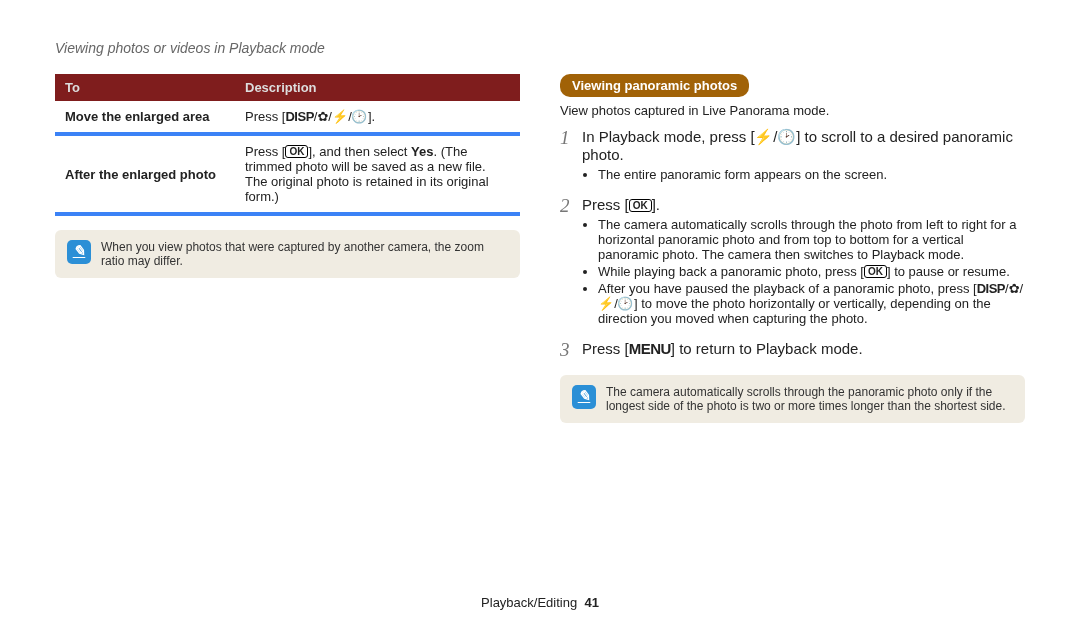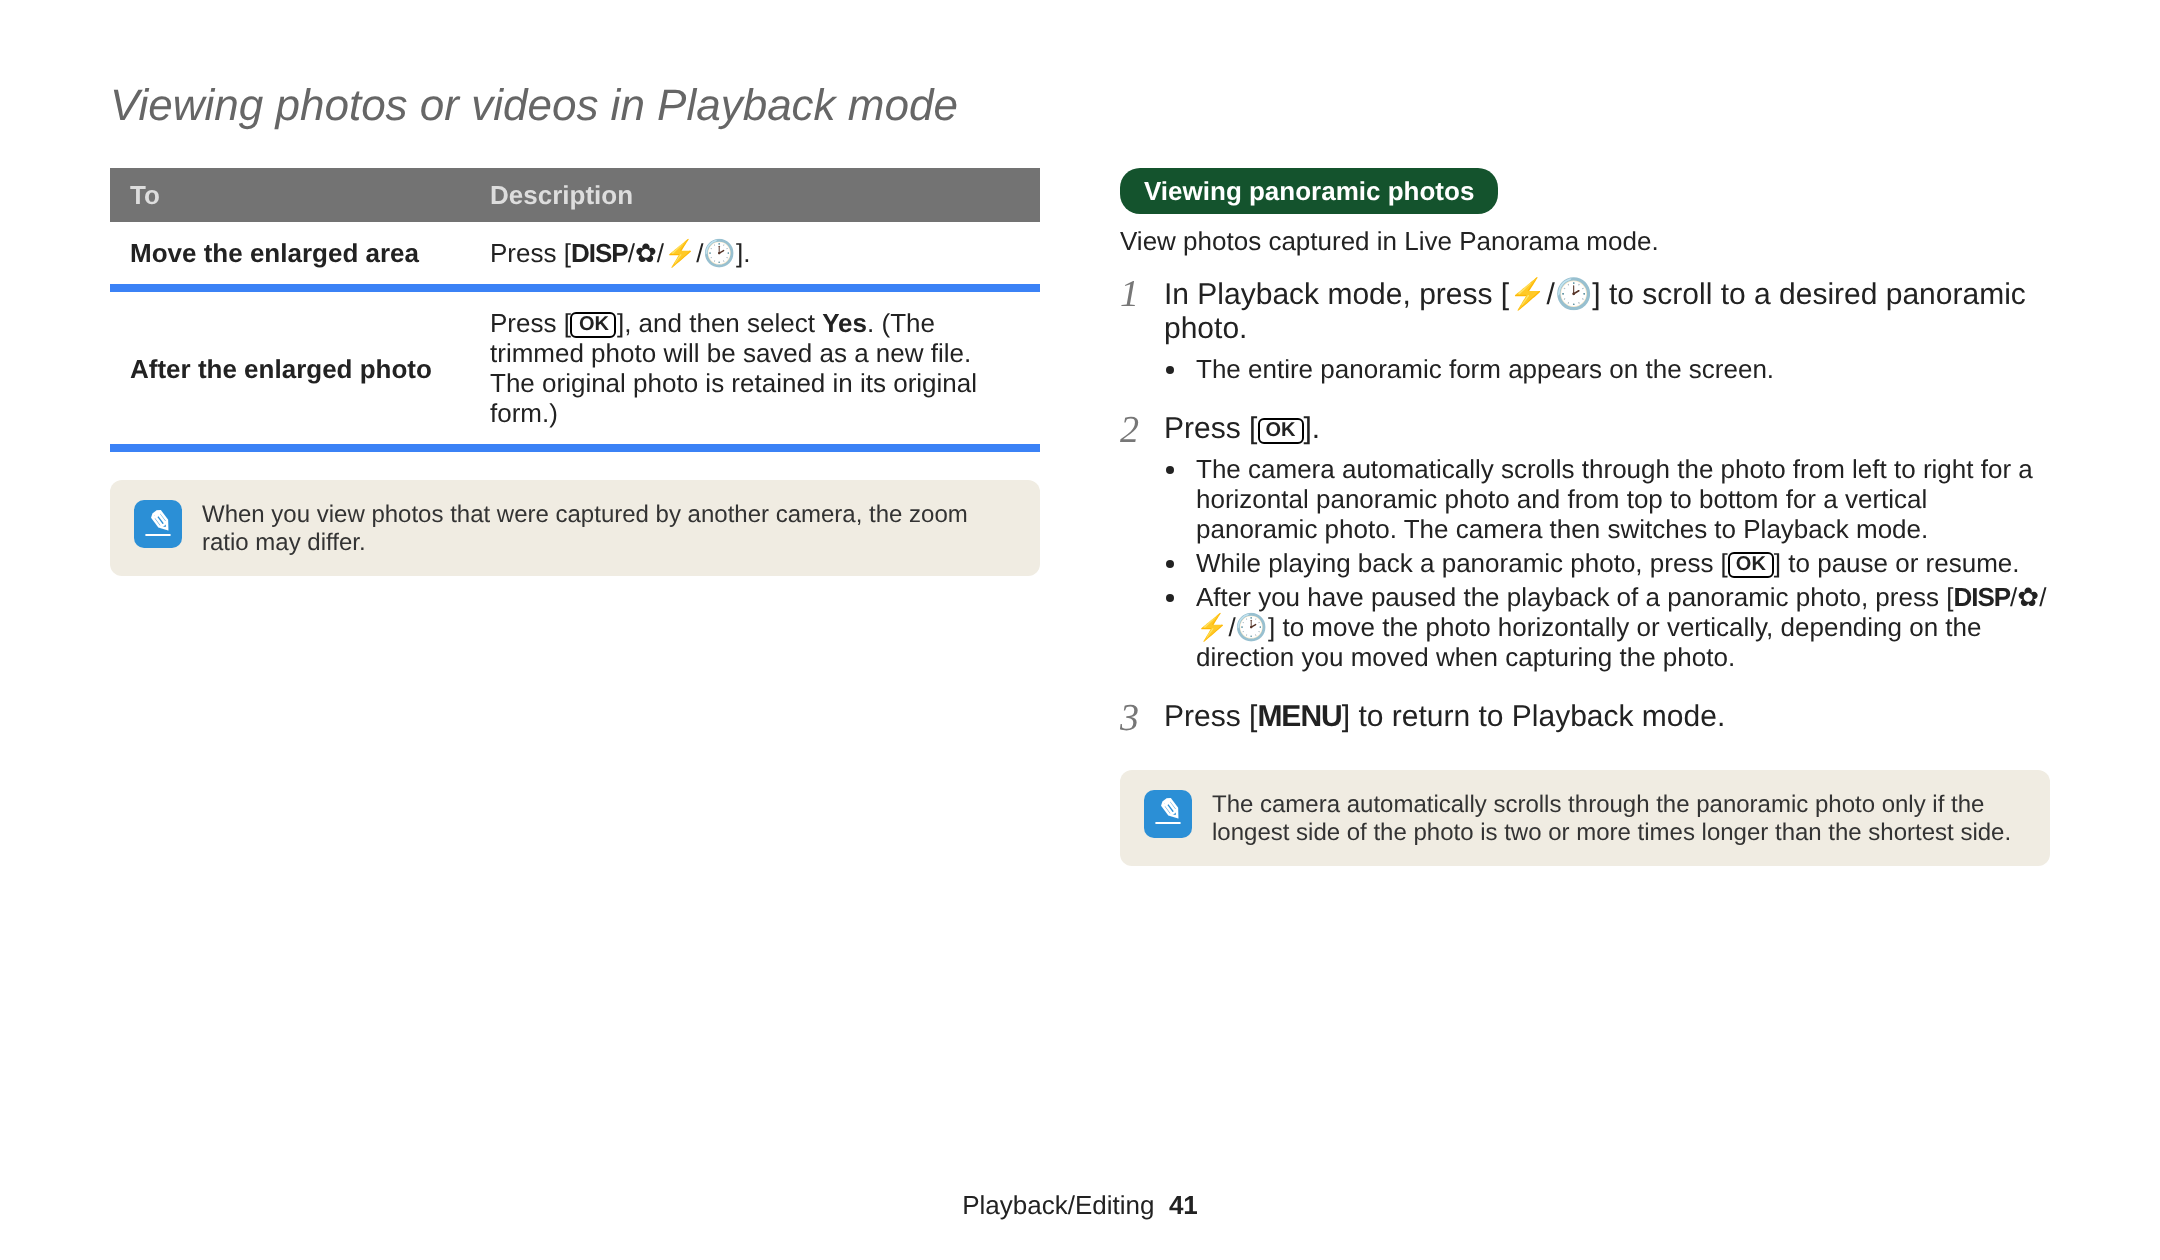--- a/index.html
+++ b/index.html
@@ -12,39 +12,39 @@
   .page {
     padding: 40px 55px 30px 55px;
     box-sizing: border-box;
     width: 100%;
     height: 100%;
     position: relative;
   }
   .title {
     font-style: italic;
     color: #666;
-    font-size: 22px;
+    font-size: 14px;
     margin-bottom: 18px;
   }
   .columns {
     display: flex;
     gap: 40px;
   }
   .col {
     flex: 1;
     min-width: 0;
   }
   
   table.desc {
     width: 100%;
     border-collapse: collapse;
     font-size: 13px;
   }
   table.desc th {
-    background: #737373;
+    background: #7f1d1d;
     color: #ddd;
     font-weight: bold;
     text-align: left;
     padding: 6px 10px;
   }
   table.desc td {
     border-bottom: 4px solid #3b82f6;
     padding: 8px 10px;
     vertical-align: middle;
   }
@@ -73,21 +73,21 @@
   }
   .note-icon span{
     color:#fff;font-size:15px;font-style:italic;font-weight:bold;
     display:inline-block;transform: translateY(-1px);
     font-family: Georgia, serif;
     text-decoration: underline;
   }
   
   .pill {
     display: inline-block;
-    background: #14532d;
+    background: #a16207;
     color: #fff;
     font-weight: bold;
     padding: 4px 12px;
     border-radius: 10px;
     font-size: 13px;
     margin-bottom: 6px;
   }
   .intro {
     font-size: 13px;
     margin-bottom: 10px;

